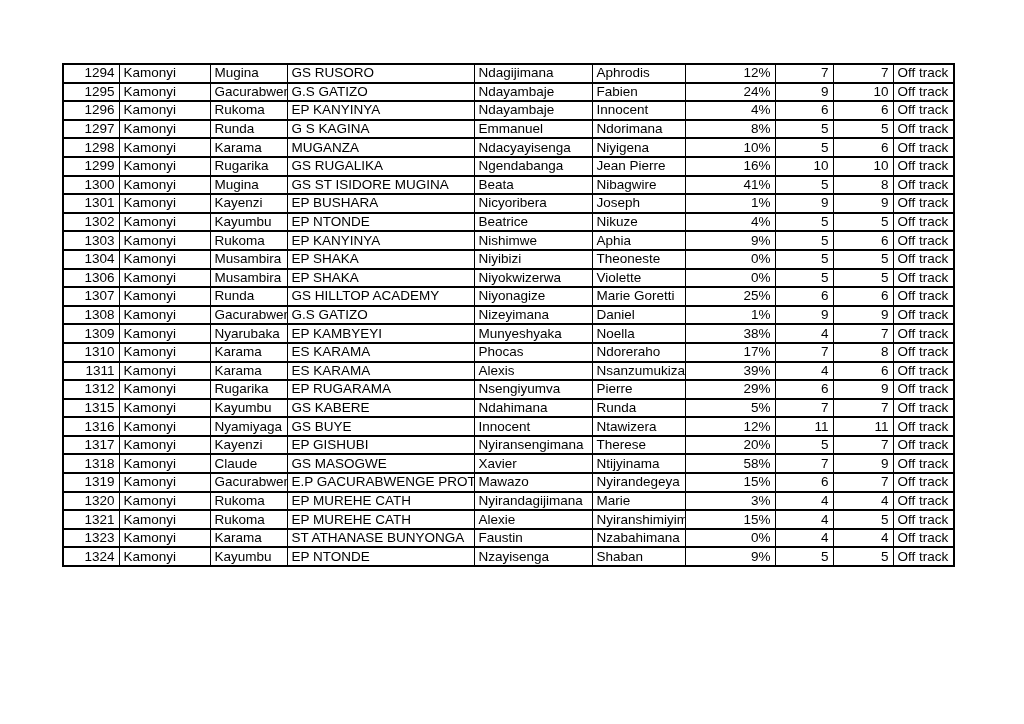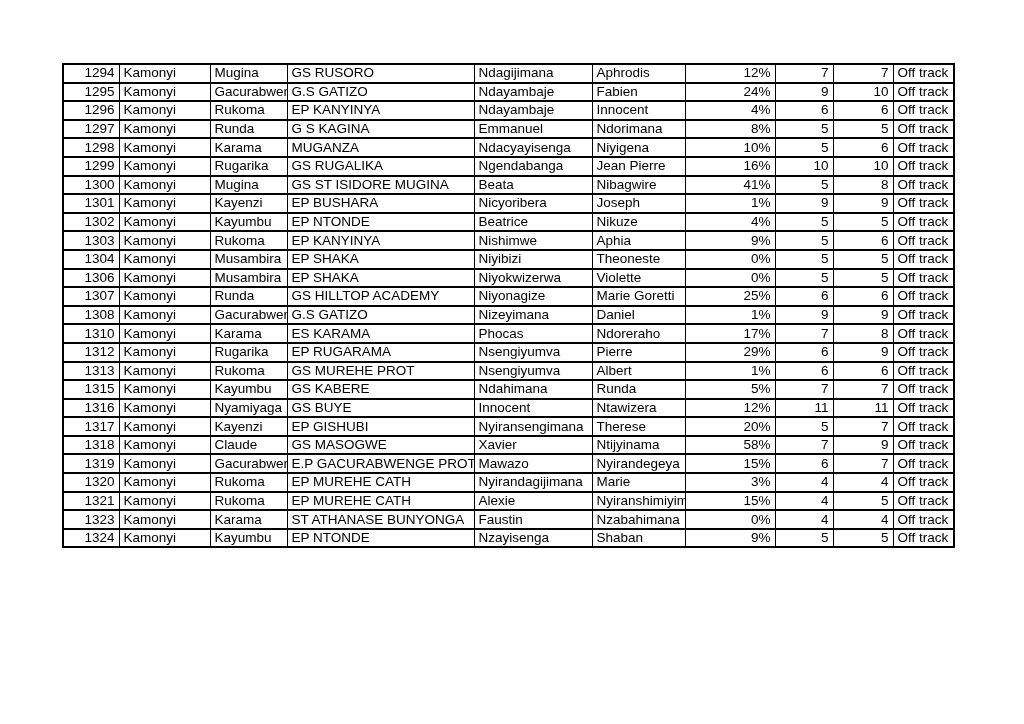--- a/index.html
+++ b/index.html
@@ -239,56 +239,68 @@
           <td class="c-sector">Gacurabwenge</td>
           <td class="c-school">G.S GATIZO</td>
           <td class="c-last_name">Nizeyimana</td>
           <td class="c-first_name">Daniel</td>
           <td class="c-percent">1%</td>
           <td class="c-n1">9</td>
           <td class="c-n2">9</td>
           <td class="c-status">Off track</td>
         </tr>
         <tr>
+          <td class="c-id">1309</td>
+          <td class="c-district">Kamonyi</td>
+          <td class="c-sector">Nyarubaka</td>
+          <td class="c-school">EP KAMBYEYI</td>
+          <td class="c-last_name">Munyeshyaka</td>
+          <td class="c-first_name">Noella</td>
+          <td class="c-percent">38%</td>
+          <td class="c-n1">4</td>
+          <td class="c-n2">7</td>
+          <td class="c-status">Off track</td>
+        </tr>
+        <tr>
           <td class="c-id">1310</td>
           <td class="c-district">Kamonyi</td>
           <td class="c-sector">Karama</td>
           <td class="c-school">ES KARAMA</td>
           <td class="c-last_name">Phocas</td>
           <td class="c-first_name">Ndoreraho</td>
           <td class="c-percent">17%</td>
           <td class="c-n1">7</td>
           <td class="c-n2">8</td>
           <td class="c-status">Off track</td>
         </tr>
         <tr>
+          <td class="c-id">1311</td>
+          <td class="c-district">Kamonyi</td>
+          <td class="c-sector">Karama</td>
+          <td class="c-school">ES KARAMA</td>
+          <td class="c-last_name">Alexis</td>
+          <td class="c-first_name">Nsanzumukiza</td>
+          <td class="c-percent">39%</td>
+          <td class="c-n1">4</td>
+          <td class="c-n2">6</td>
+          <td class="c-status">Off track</td>
+        </tr>
+        <tr>
           <td class="c-id">1312</td>
           <td class="c-district">Kamonyi</td>
           <td class="c-sector">Rugarika</td>
           <td class="c-school">EP RUGARAMA</td>
           <td class="c-last_name">Nsengiyumva</td>
           <td class="c-first_name">Pierre</td>
           <td class="c-percent">29%</td>
           <td class="c-n1">6</td>
           <td class="c-n2">9</td>
           <td class="c-status">Off track</td>
         </tr>
         <tr>
-          <td class="c-id">1313</td>
-          <td class="c-district">Kamonyi</td>
-          <td class="c-sector">Rukoma</td>
-          <td class="c-school">GS MUREHE PROT</td>
-          <td class="c-last_name">Nsengiyumva</td>
-          <td class="c-first_name">Albert</td>
-          <td class="c-percent">1%</td>
-          <td class="c-n1">6</td>
-          <td class="c-n2">6</td>
-          <td class="c-status">Off track</td>
-        </tr>
-        <tr>
           <td class="c-id">1315</td>
           <td class="c-district">Kamonyi</td>
           <td class="c-sector">Kayumbu</td>
           <td class="c-school">GS KABERE</td>
           <td class="c-last_name">Ndahimana</td>
           <td class="c-first_name">Runda</td>
           <td class="c-percent">5%</td>
           <td class="c-n1">7</td>
           <td class="c-n2">7</td>
           <td class="c-status">Off track</td>

